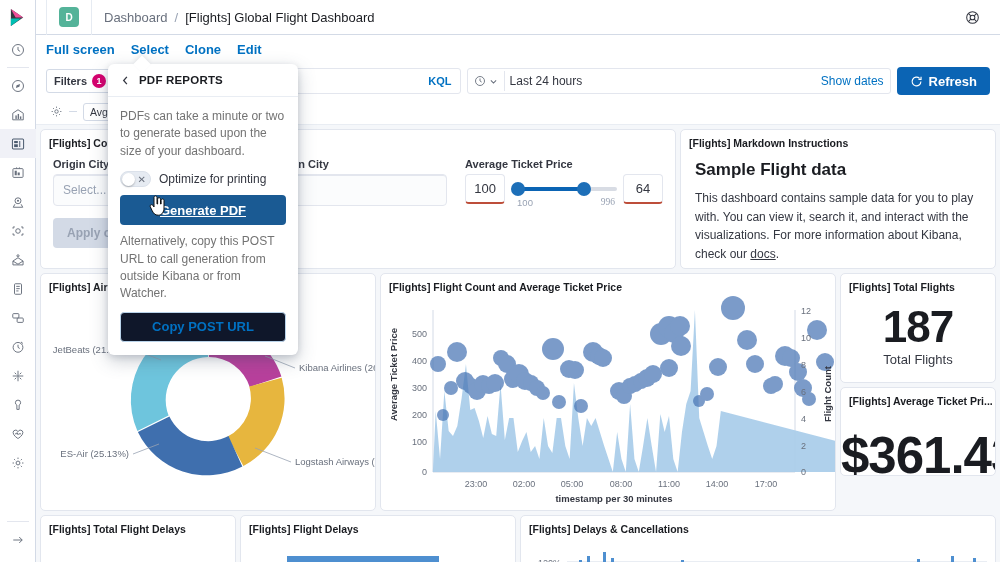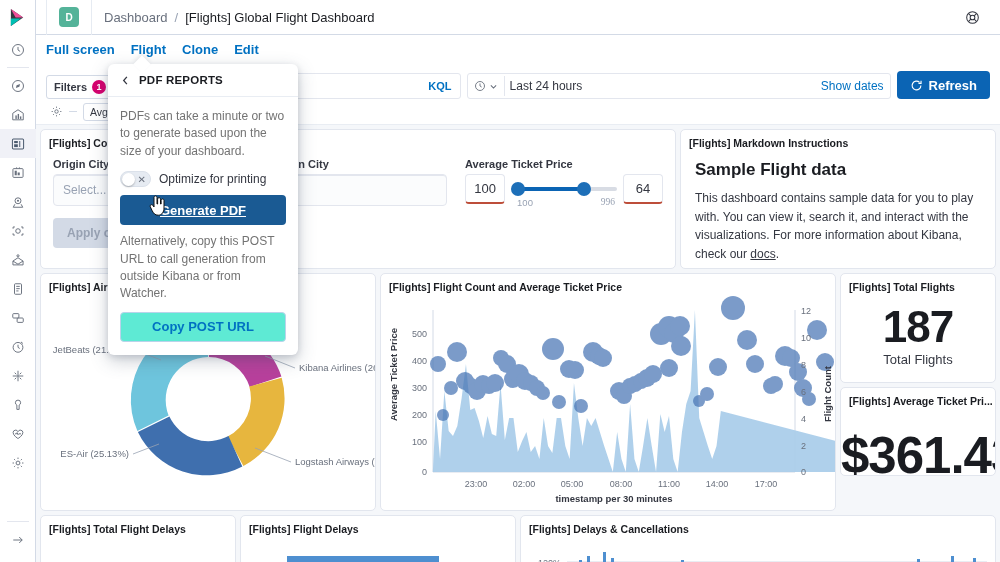--- a/index.html
+++ b/index.html
@@ -49,21 +49,21 @@
     position: absolute; left: 36px; top: 35px; right: 0; height: 28px;
     background: #fff; display: flex; align-items: center; padding: 0 0 0 10px;
   }
   .tool-link {
     color: #0071c2; font-size: 13px; font-weight: bold; margin-right: 16px; cursor: pointer;
   }
 
   
   .qbar {
     position: absolute; left: 36px; top: 63px; right: 0; height: 36px;
-    background: #fff; display: flex; align-items: flex-end; padding: 0 10px; gap: 6px;
+    background: #fff; display: flex; align-items: center; padding: 0 10px; gap: 6px;
   }
   .filters-btn {
     height: 24px; border: 1px solid #d3dae6; border-radius: 3px; background: #fff;
     display: flex; align-items: center; padding: 0 7px; font-size: 11px; font-weight: bold;
     color: #343741; cursor: pointer; gap: 5px;
   }
   .filt-count {
     background: #bd271e; color: #fff; border-radius: 8px; min-width: 14px; height: 14px;
     font-size: 9px; display: flex; align-items: center; justify-content: center; padding: 0 4px;
     background: #d6006e;
@@ -182,21 +182,21 @@
     background: #fff; box-shadow: 0 1px 2px rgba(0,0,0,.25);
   }
   .switch .xg { position: absolute; right: 4px; font-size: 10px; color: #69707d; font-style: normal; }
   .switch-lbl { font-size: 12px; color: #343741; }
   .gen-btn {
     width: 100%; height: 30px; background: #1a5a93; color: #fff; border: none; border-radius: 4px;
     font-size: 13px; font-weight: bold; font-family: inherit; cursor: pointer;
     text-decoration: underline; position: relative; margin-bottom: 8px;
   }
   .copy-btn {
-    width: 100%; height: 30px; background: #5eead4; color: #0071c2; border: 1px solid #b9d3ea;
+    width: 100%; height: 30px; background: #0f172a; color: #0071c2; border: 1px solid #b9d3ea;
     border-radius: 4px; font-size: 13px; font-weight: bold; font-family: inherit; cursor: pointer;
     margin-top: 9px;
   }
   .cursor-hand { position: absolute; left: 148px; top: 195px; z-index: 60; pointer-events: none; }
 </style>
 </head>
 <body>
 
 <div class="app">
 
@@ -328,21 +328,21 @@
           <circle cx="8" cy="8" r="6.2"></circle>
             <circle cx="8" cy="8" r="2.5"></circle>
           <path d="M3.8 3.8 6.2 6.2M12.2 3.8 9.8 6.2M3.8 12.2 6.2 9.8M12.2 12.2 9.8 9.8"></path>
         </svg>
       </div>
     </div>
   </div>
 
   <div class="toolbar">
     <div class="tool-link">Full screen</div>
-    <div class="tool-link">Flight</div>
+    <div class="tool-link">Select</div>
     <div class="tool-link">Clone</div>
     <div class="tool-link">Edit</div>
   </div>
 
   <div class="qbar">
     <div class="filters-btn">
       <span>Filters</span>
       <span class="filt-count">1</span>
     </div>
     <div class="qinput">

